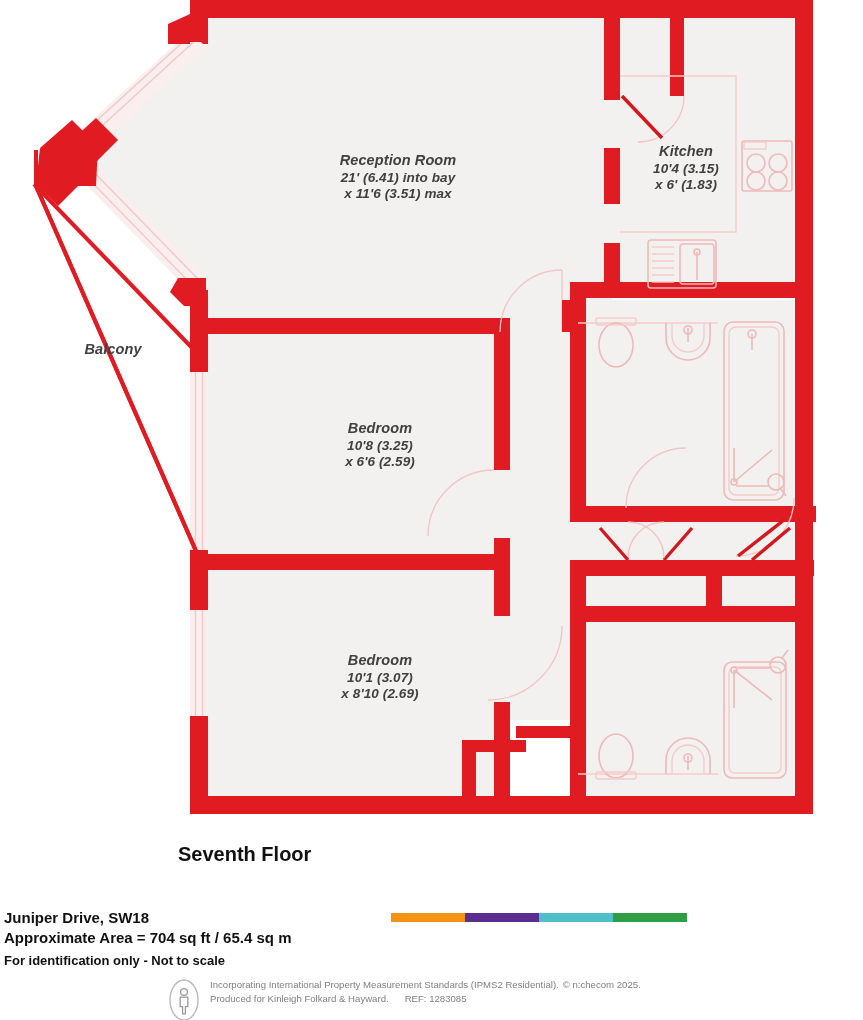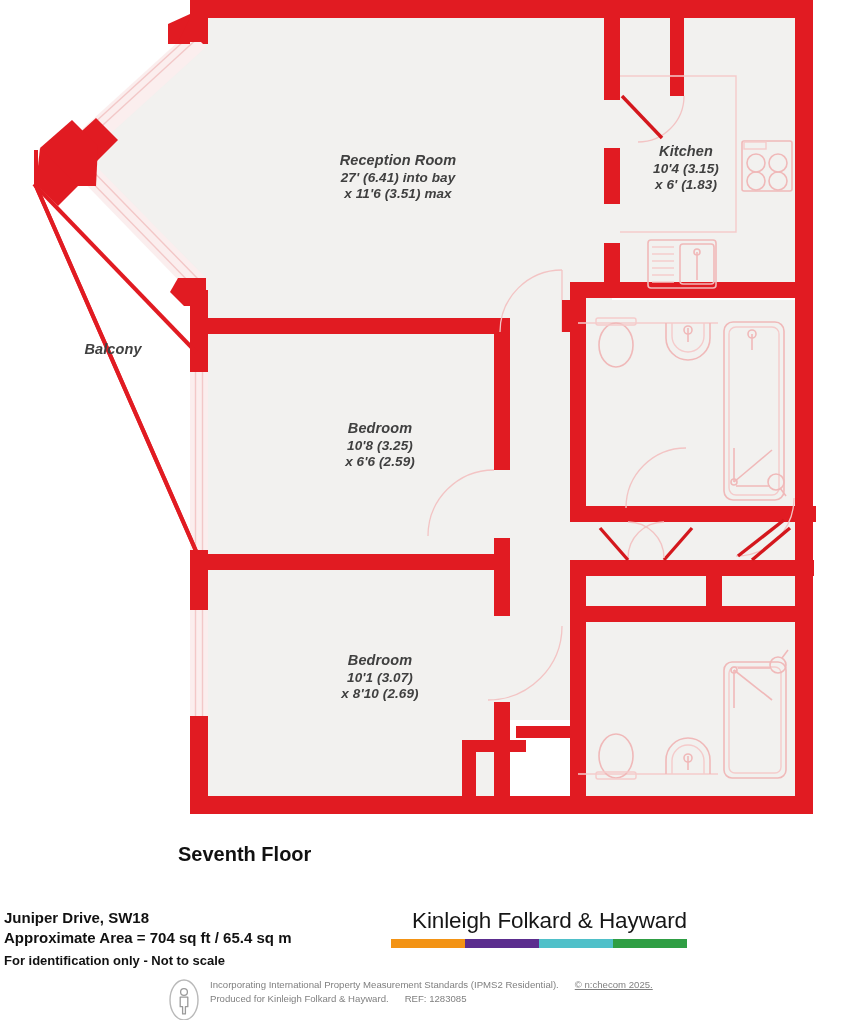--- a/index.html
+++ b/index.html
@@ -108,21 +108,21 @@
     gap: 10px;
   }
   #legal-icon { flex: 0 0 auto; margin-top: 1px; }
   #legal-text {
     font-size: 9.6px;
     line-height: 1.42;
     color: #808080;
     white-space: nowrap;
   }
   #legal-text .lt-row { display: block; }
-  #legal-text .lt-copy { margin-left: 16px; text-decoration: underline; }
+  #legal-text .lt-copy { margin-left: 4px; }
   #legal-text .lt-ref  { margin-left: 16px; }
 </style>
 </head>
 <body>
 
 <div id="page">
 
   <div id="plan-canvas">
     <svg width="863" height="880" viewBox="0 0 863 880" xmlns="http://www.w3.org/2000/svg">
       <defs>
@@ -364,21 +364,21 @@
 
       <g>
         <rect class="wall" x="562" y="300" width="10" height="32"></rect>
         <rect class="wall" x="494" y="470" width="16" height="0"></rect>
       </g>
     </svg>
   </div>
 
   <div class="room-label" id="label-reception">
     <div class="rl-name">Reception Room</div>
-    <div class="rl-dim">27' (6.41) into bay</div>
+    <div class="rl-dim">21' (6.41) into bay</div>
     <div class="rl-dim">x 11'6 (3.51) max</div>
   </div>
 
   <div class="room-label" id="label-kitchen">
     <div class="rl-name">Kitchen</div>
     <div class="rl-dim">10'4 (3.15)</div>
     <div class="rl-dim">x 6' (1.83)</div>
   </div>
 
   <div class="room-label" id="label-bedroom1">
@@ -401,21 +401,20 @@
 
   <div id="footer">
 
     <div id="address-block">
       <div class="addr-line1">Juniper Drive, SW18</div>
       <div class="addr-line2">Approximate Area = 704 sq ft / 65.4 sq m</div>
       <div class="addr-line3">For identification only - Not to scale</div>
     </div>
 
     <div id="brand-block">
-      <div id="brand-name">Kinleigh Folkard &amp; Hayward</div>
       <div id="brand-bar">
         <span style="background:#F39314"></span>
         <span style="background:#5B2D8E"></span>
         <span style="background:#4FC0C9"></span>
         <span style="background:#2F9E44"></span>
       </div>
     </div>
 
     <div id="legal-block">
       <div id="legal-icon">

